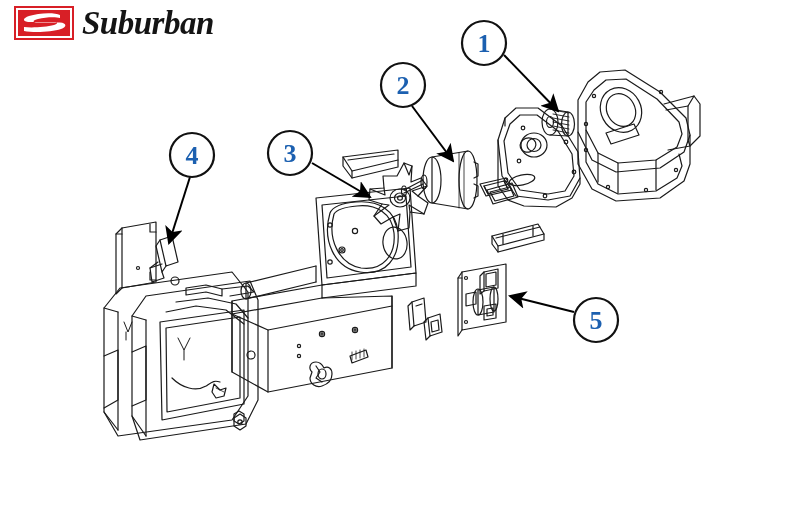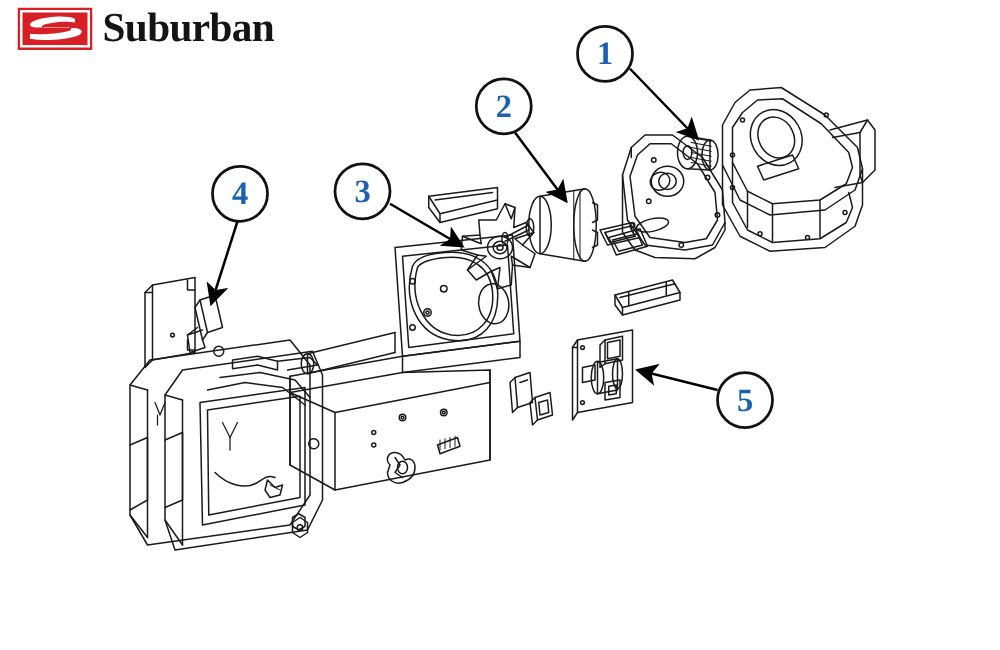--- a/index.html
+++ b/index.html
@@ -23,20 +23,21 @@
   }
 
   
   #brand {
     position: absolute;
     left: 14px;
     top: 6px;
     display: flex;
     align-items: flex-end;
     gap: 8px;
+    font-style: italic;
   }
   #brand-logo {
     width: 60px;
     height: 34px;
     position: relative;
   }
   #brand-wordmark {
     font-family: "Liberation Serif", "DejaVu Serif", serif;
     font-weight: bold;
     font-size: 33px;

